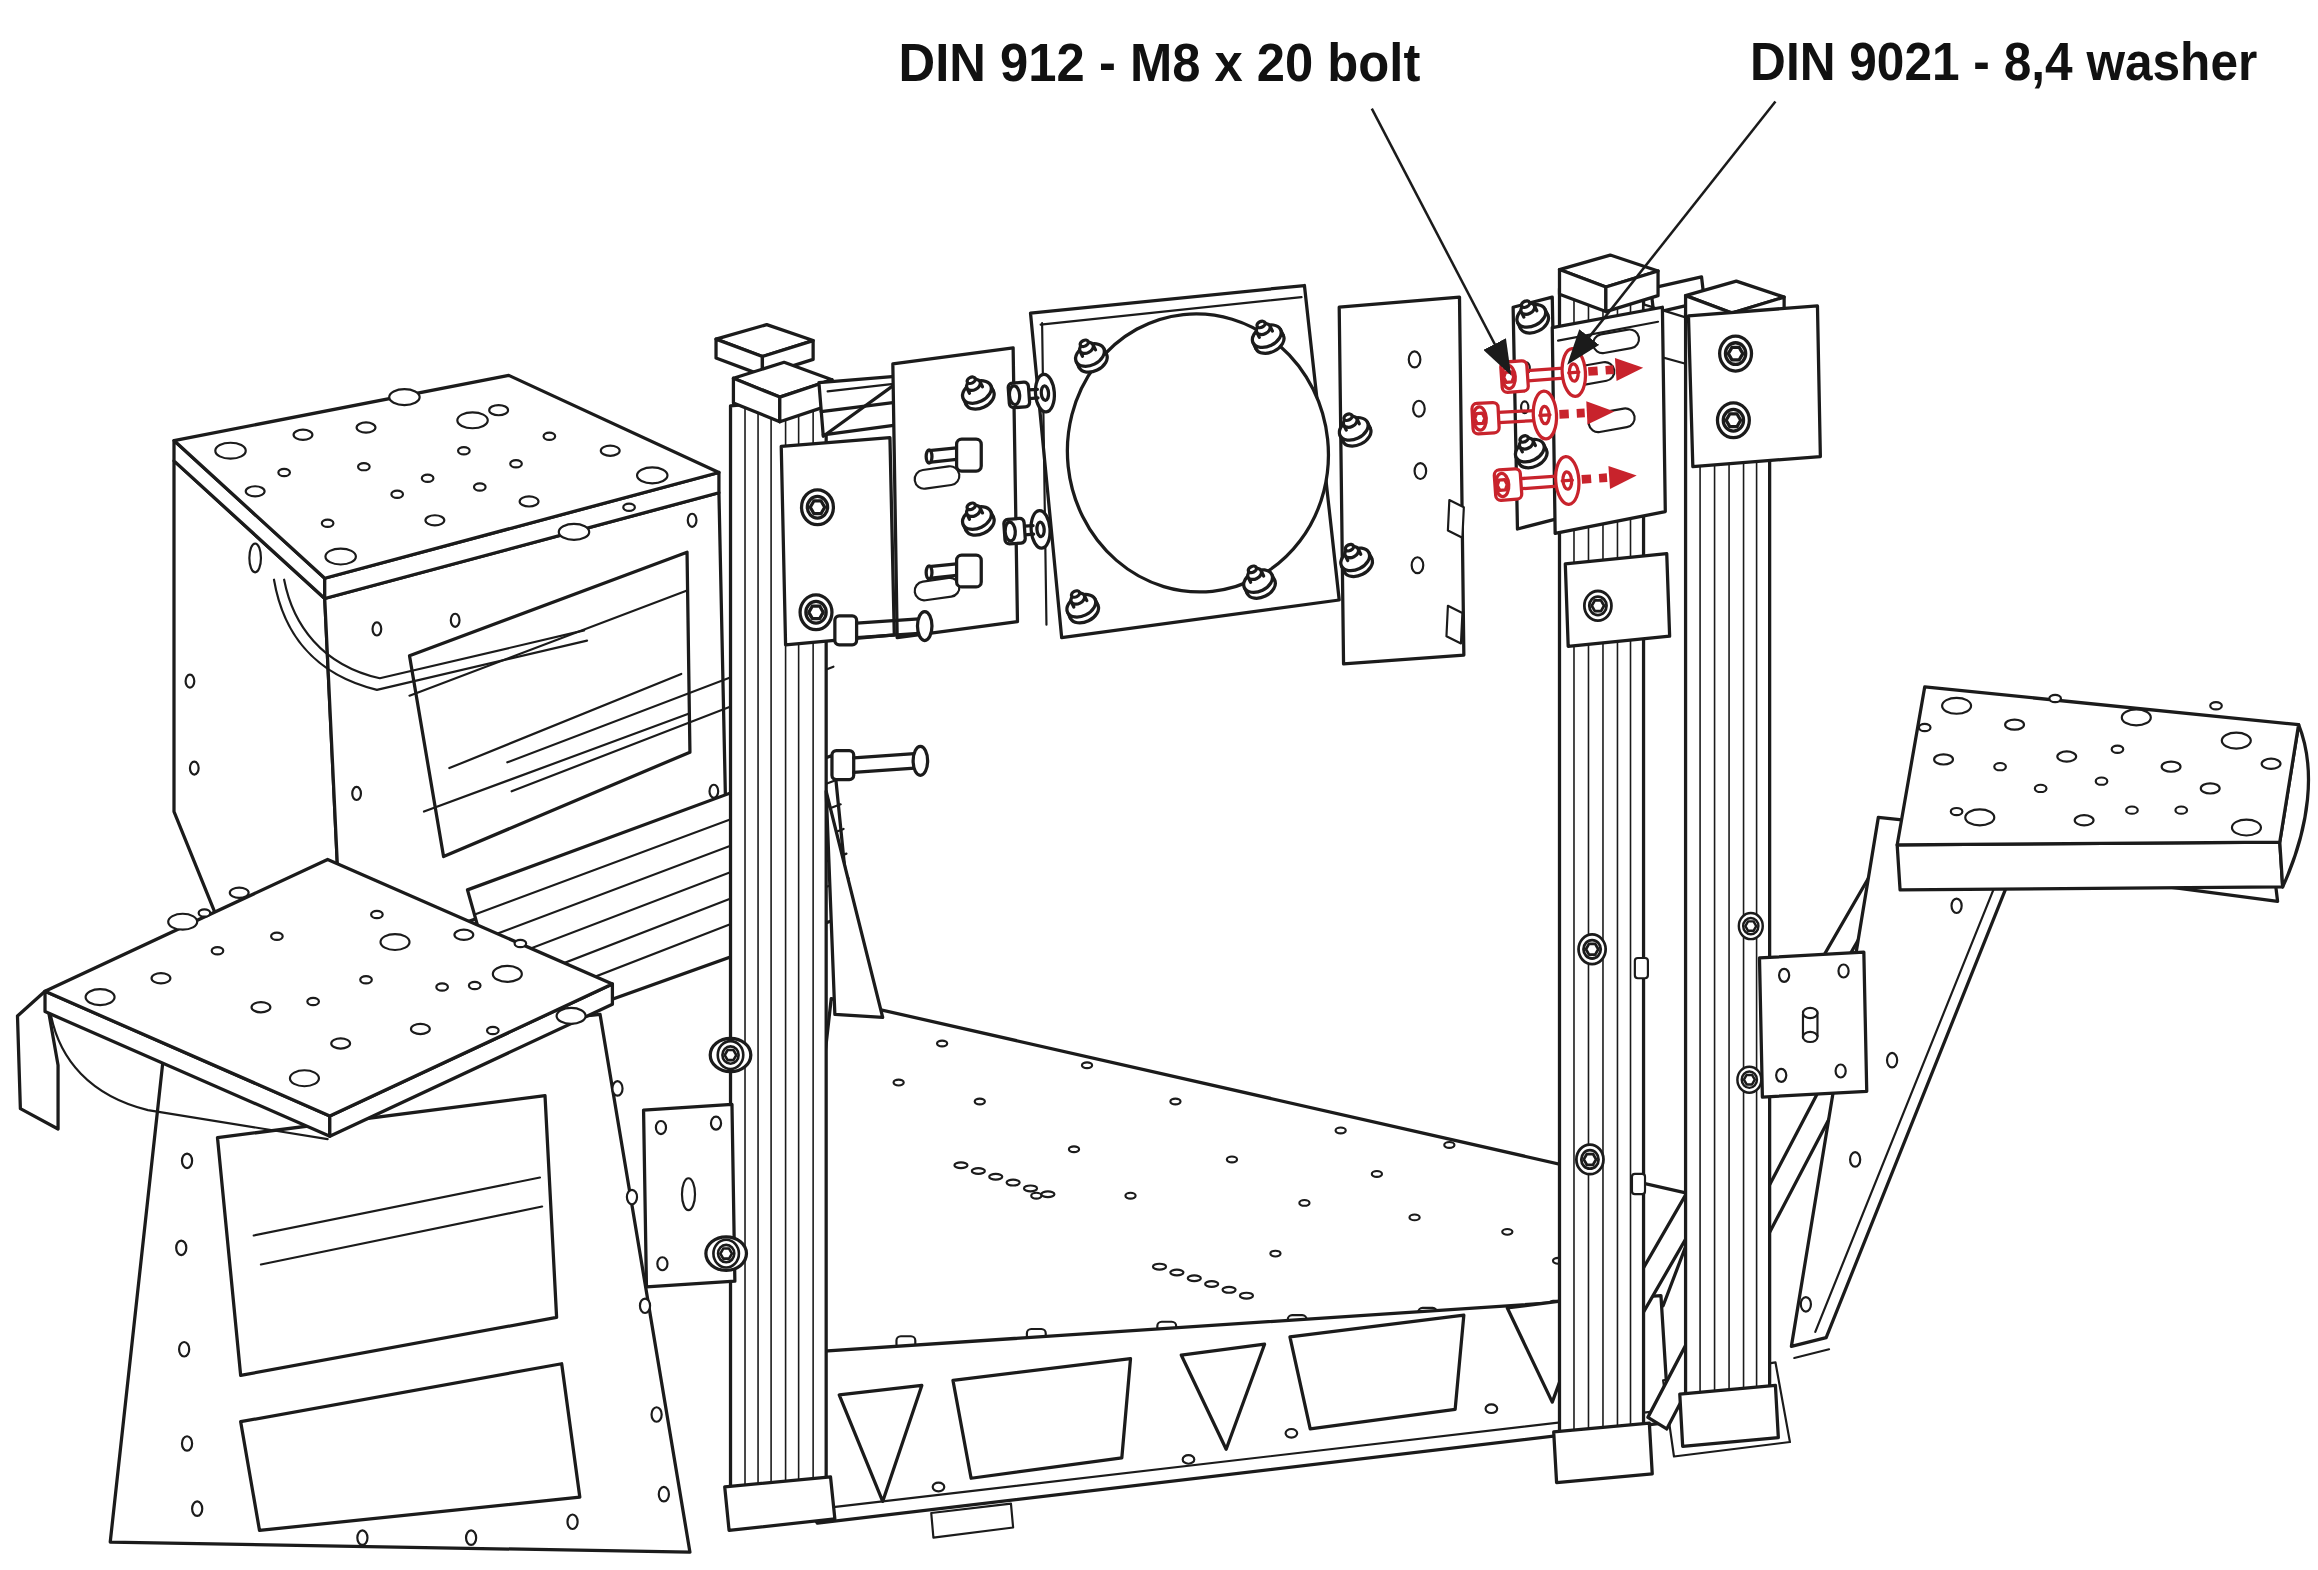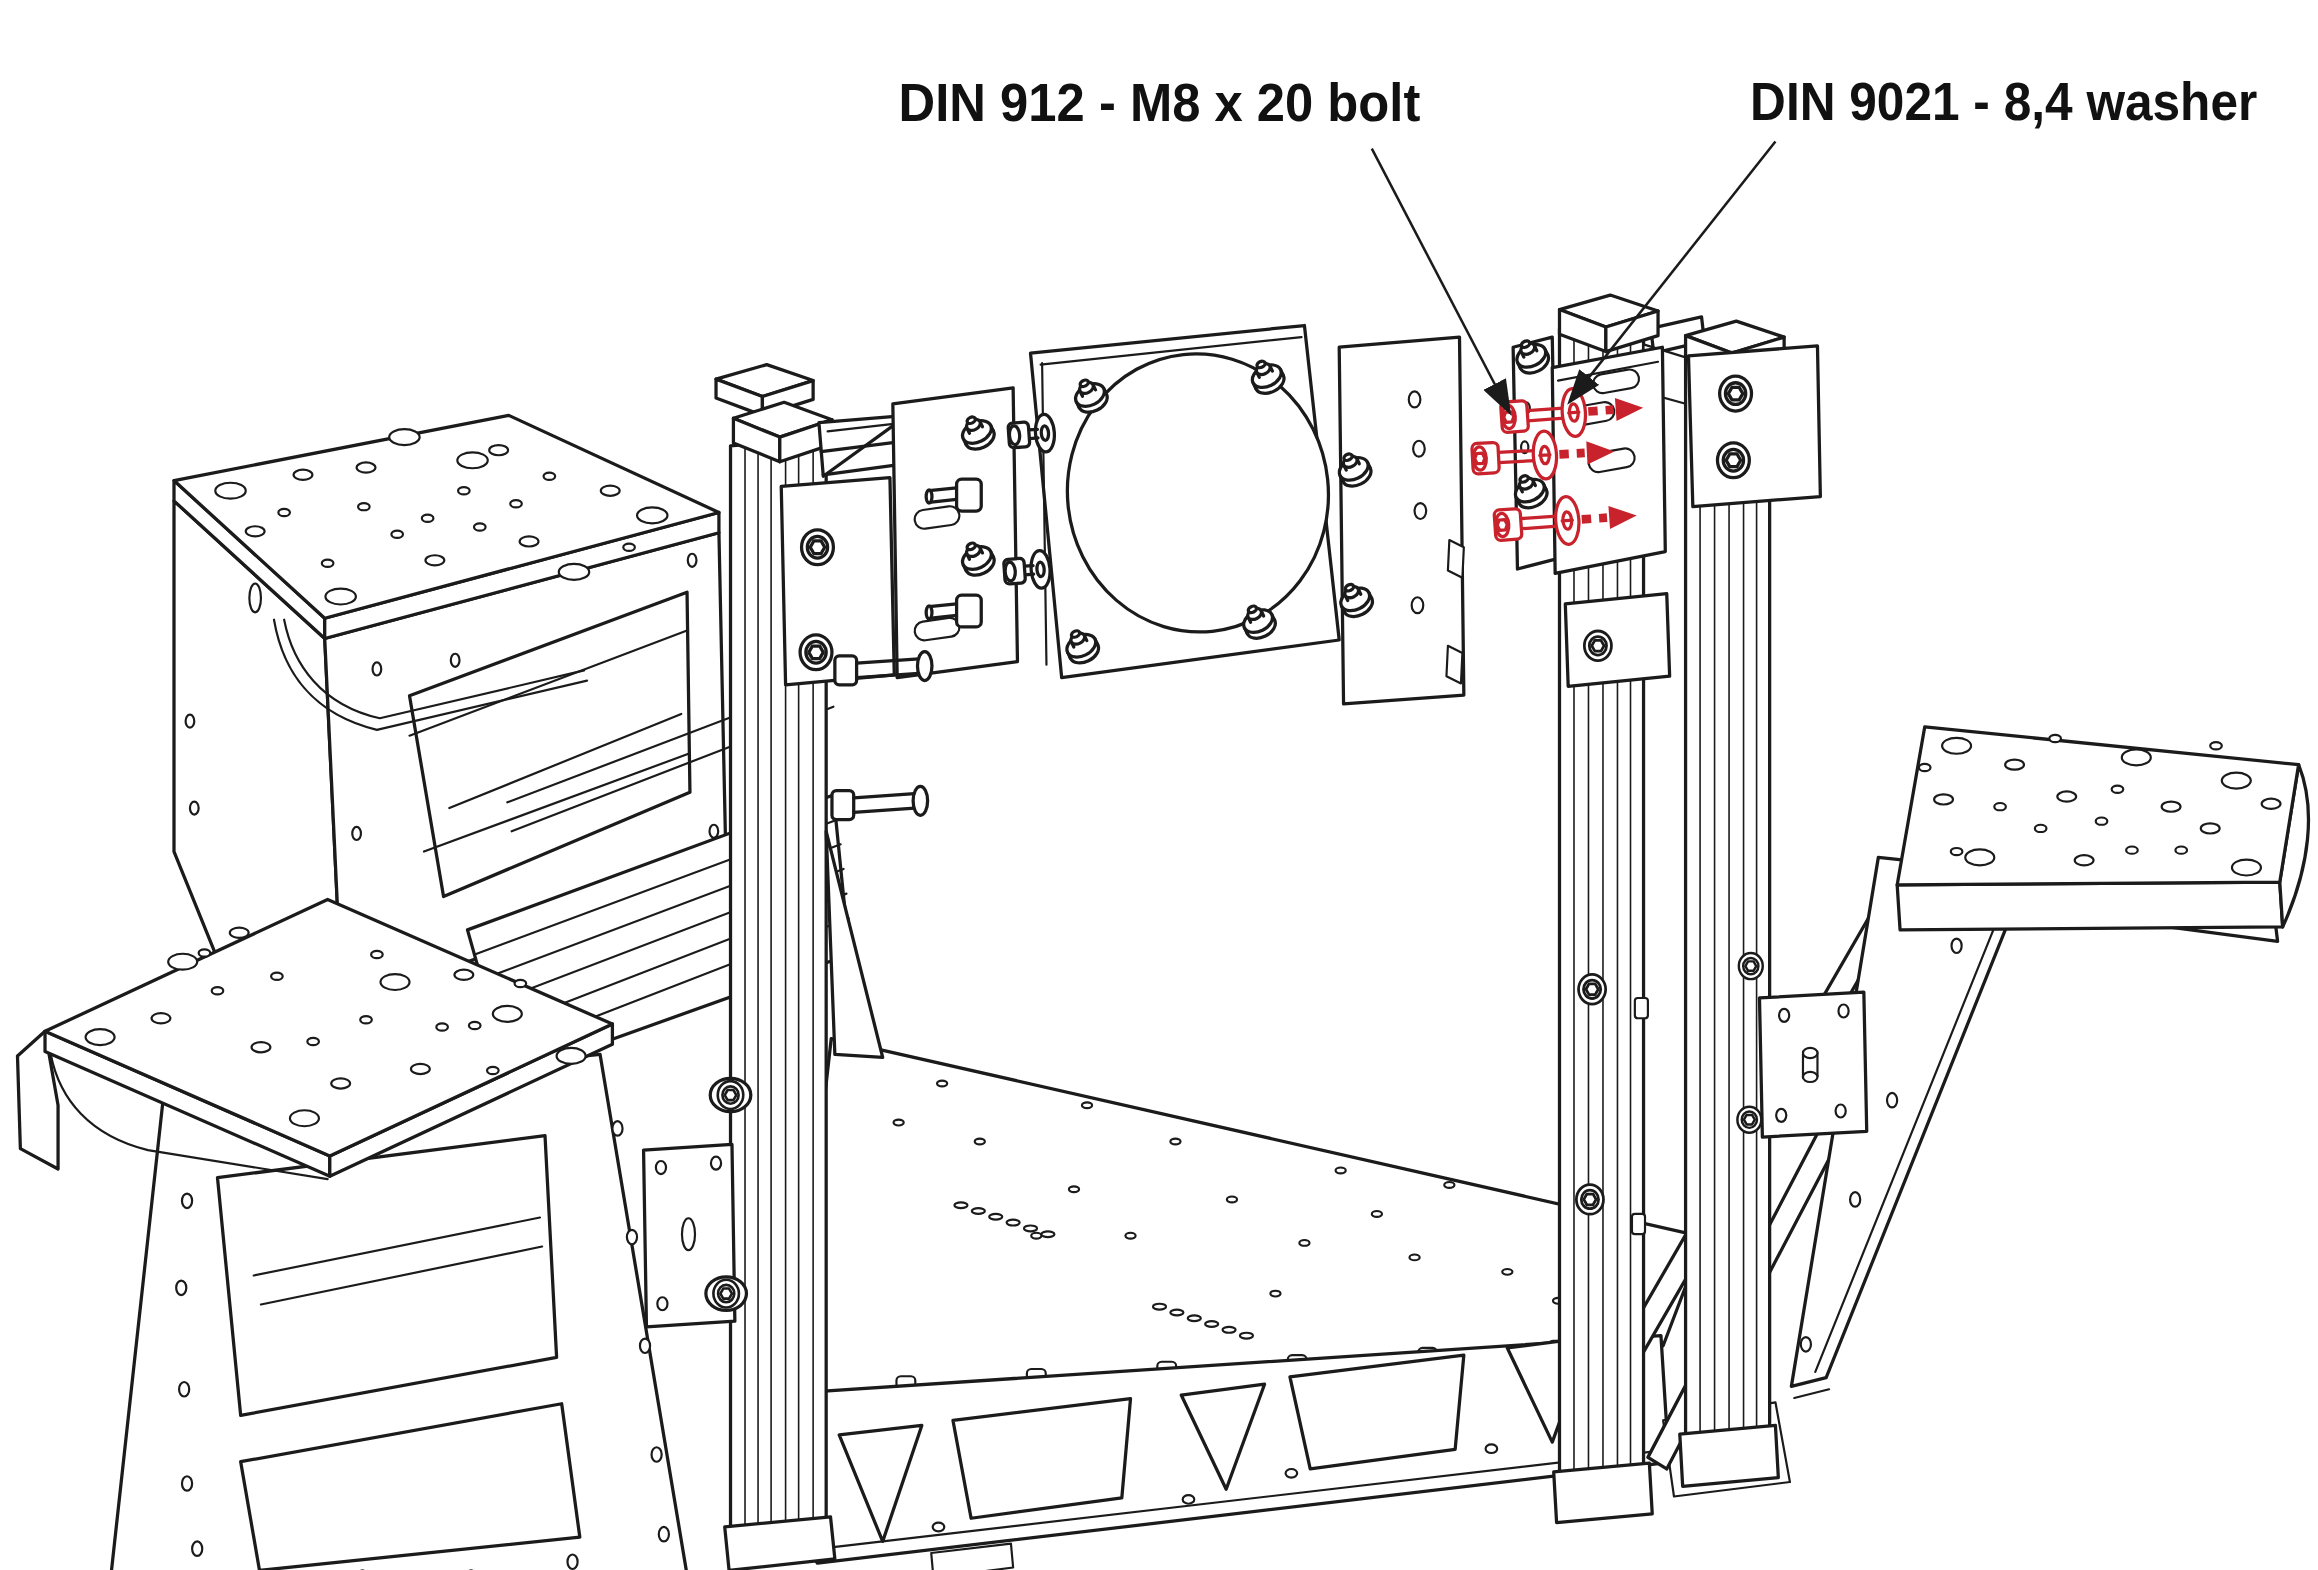--- a/index.html
+++ b/index.html
@@ -3,21 +3,21 @@
 <meta charset="utf-8">
 <style>
   :root{
     --line:#1b1b1b;
     --highlight:#c8232c;
     --label-text:#111111;
     --background:#ffffff;
   }
   html,body{margin:0;padding:0;background:var(--background);}
   body{width:2319px;height:1571px;overflow:hidden;}
-  .canvas{width:2319px;height:1174px;position:relative;background:var(--background);margin-top:40px;}
+  .canvas{width:2319px;height:1174px;position:relative;background:var(--background);}
   svg{display:block;width:2319px;height:1571px;}
   .ink{stroke:var(--line);fill:none;stroke-width:4.5;stroke-linejoin:round;stroke-linecap:round;}
   .face{fill:#ffffff;}
   .fine{stroke-width:3;}
   .hair{stroke-width:2.2;}
   .red{stroke:var(--highlight);}
   .dash{stroke-width:12;stroke-dasharray:13 11;stroke-linecap:butt;}
   .ah{fill:var(--highlight);stroke:none;}
   .leader{stroke:var(--line);stroke-width:3.5;fill:none;}
   .callout-label{

